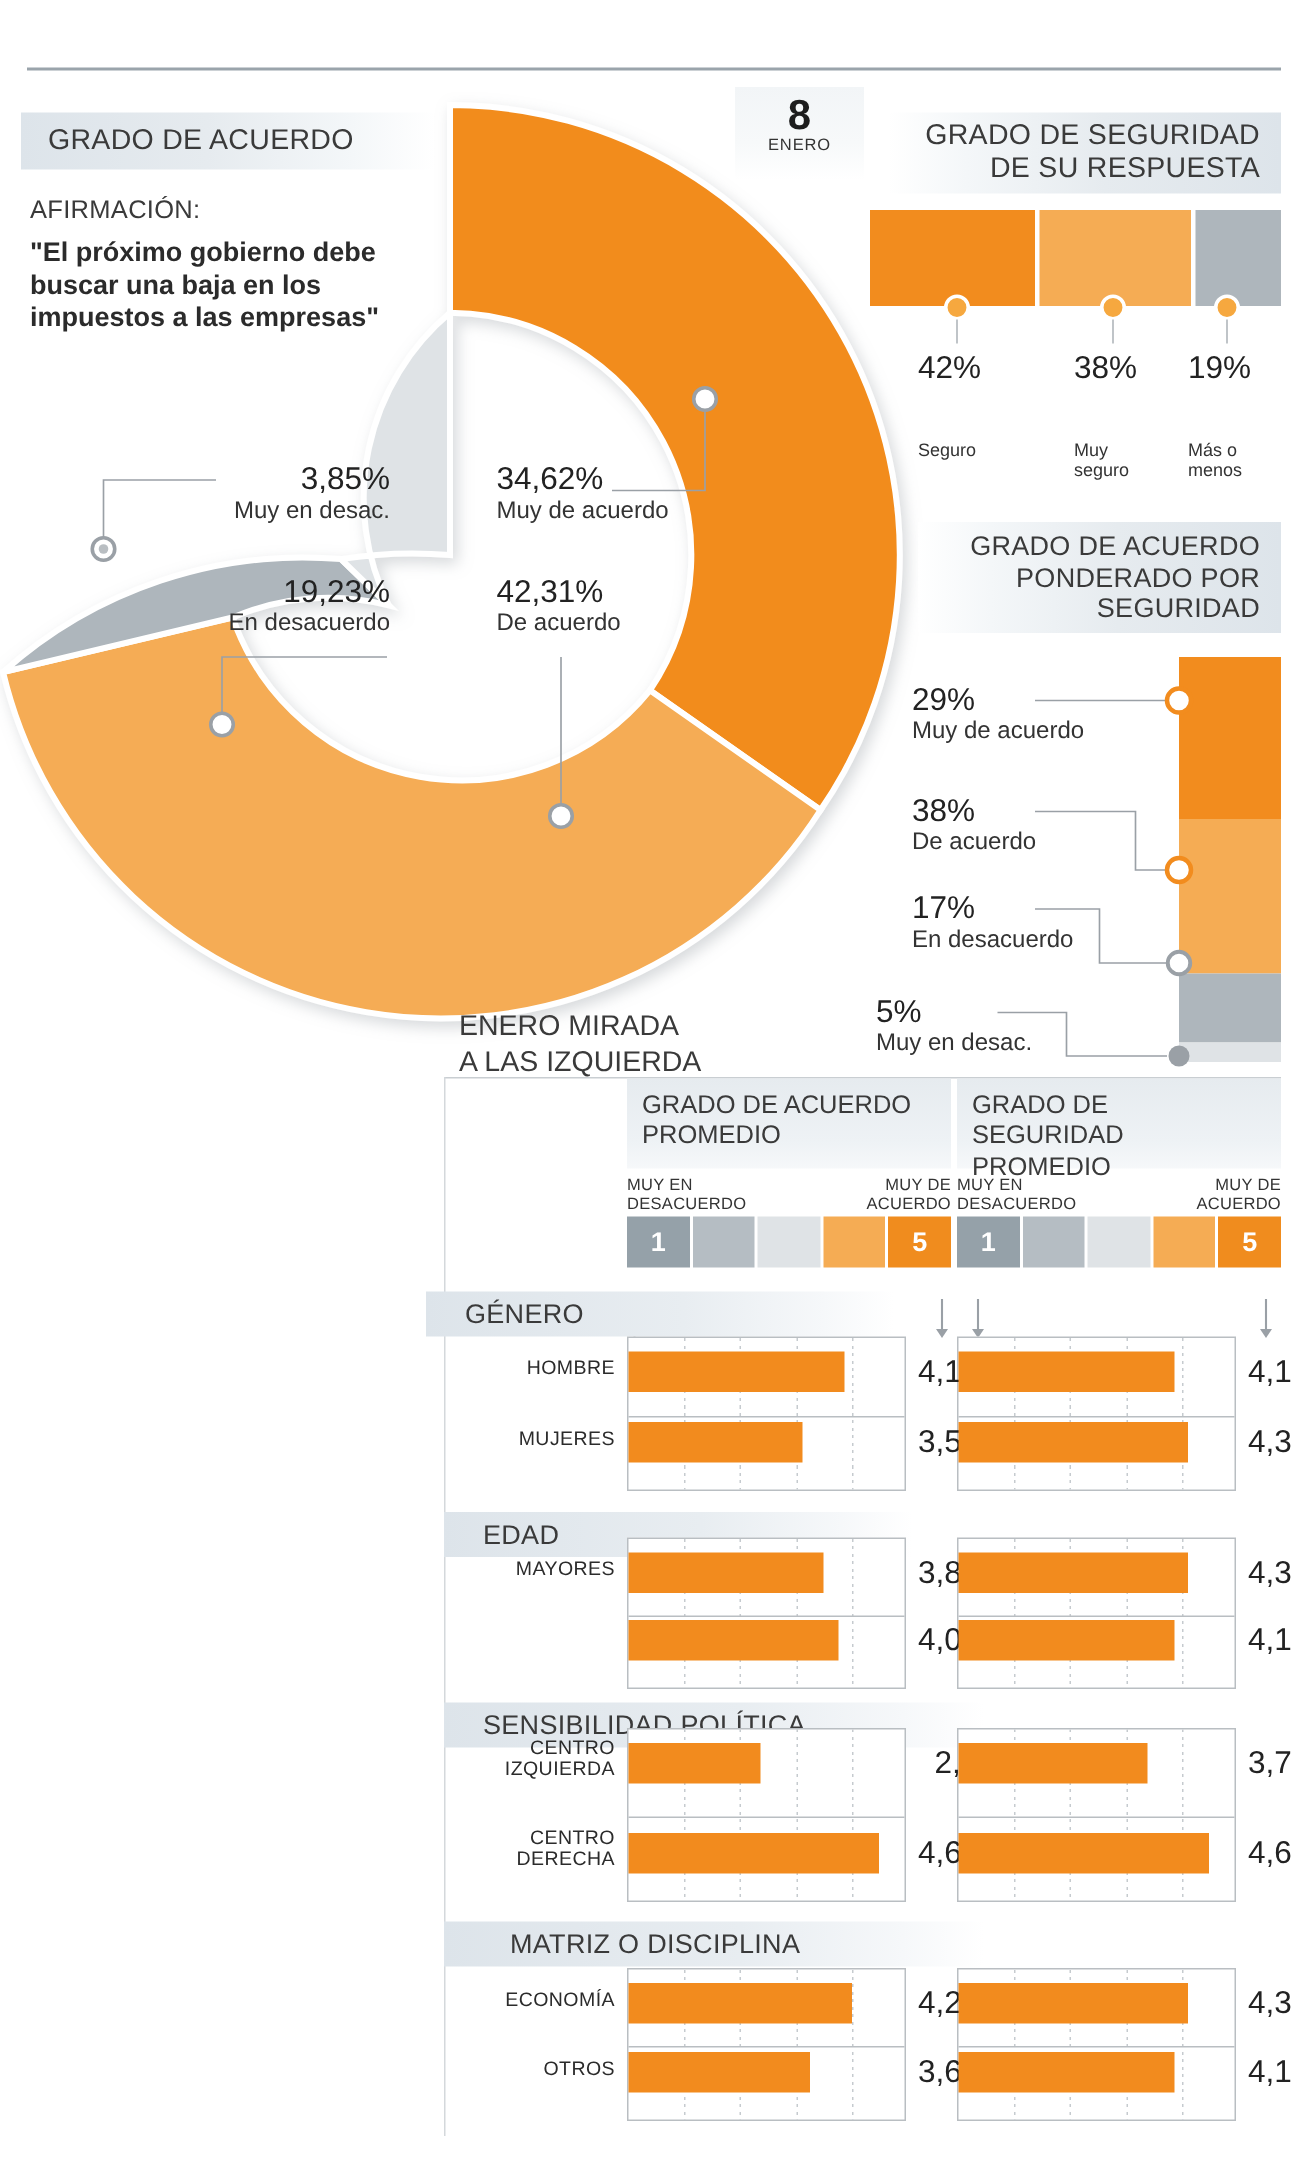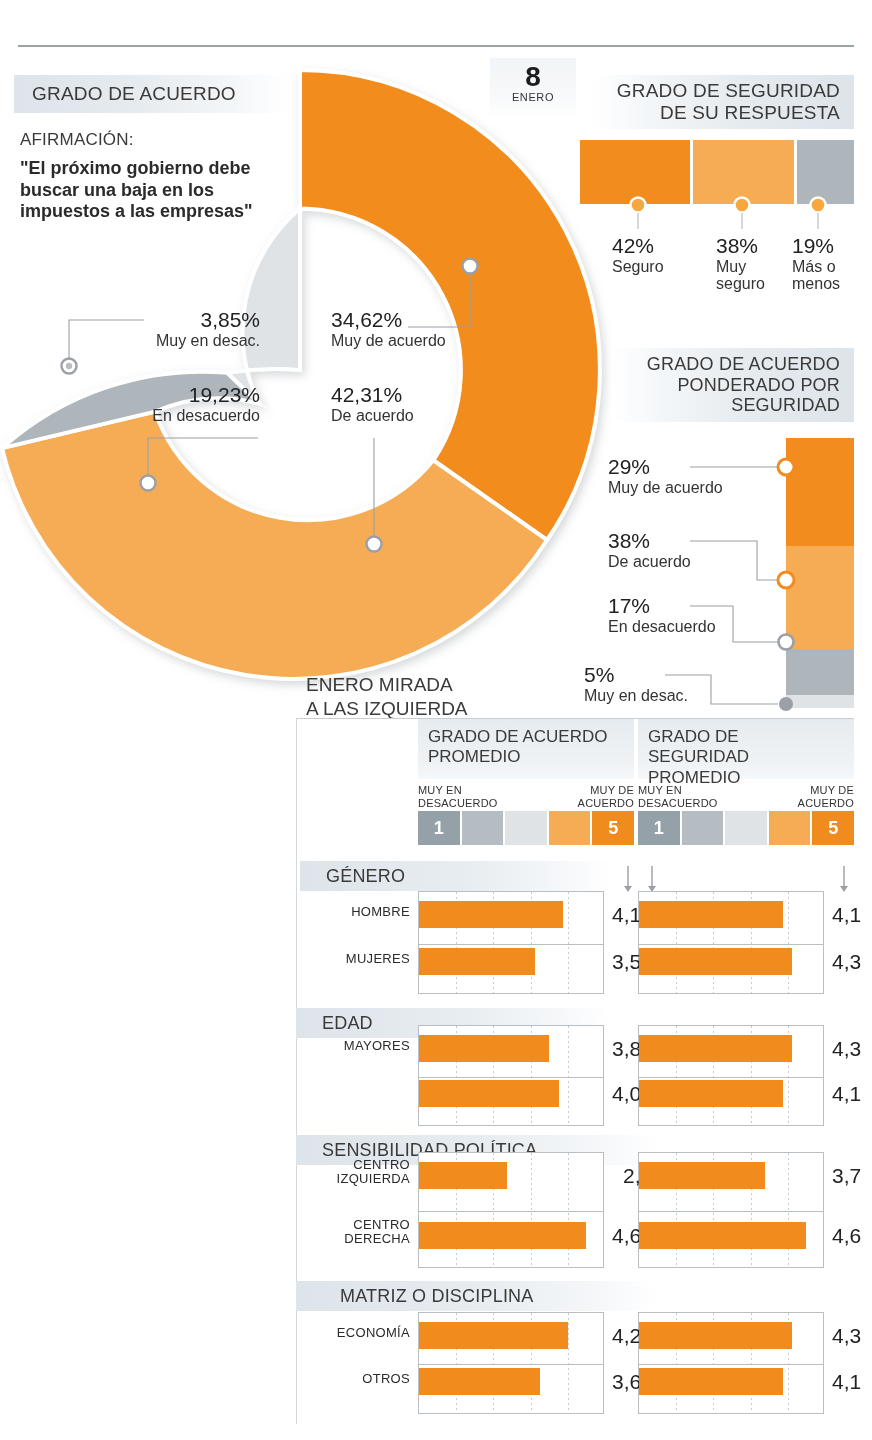--- a/index.html
+++ b/index.html
@@ -68,21 +68,21 @@
   .cal { position: absolute; line-height: 1.12; }
   .cal .pct { font-size: 21px; color: #222; font-weight: 400; }
   .cal .lbl { font-size: 16px; color: #333; }
   .cal.ra { text-align: right; }
 
   
   .seg-bars { position: absolute; left: 580px; top: 140px; width: 274px; height: 64px; }
   .seg-seg { position: absolute; top: 0; height: 64px; }
   .seg-lab { position: absolute; line-height: 1.12; }
   .seg-lab .pct { font-size: 21px; color: #222; }
-  .seg-lab .lbl { font-size: 16px; color: #333; }
+  .seg-lab .lbl { font-size: 12px; color: #333; margin-top: 36px; }
 
   
   .pond-bar { position: absolute; left: 786px; top: 438px; width: 68px; height: 270px; }
   .pond-seg { position: absolute; left: 0; width: 68px; }
 
   
   .om-title {
     position: absolute; left: 306px; top: 673px;
     font-size: 19px; color: #3a3a3a; line-height: 1.25;
   }
@@ -362,21 +362,21 @@
       <line x1="628" y1="866" x2="628" y2="890"></line>
         <path d="M624 886 L628 892 L632 886" fill="#9aa0a6" stroke="none"></path>
       <line x1="652" y1="866" x2="652" y2="890"></line>
         <path d="M648 886 L652 892 L656 886" fill="#9aa0a6" stroke="none"></path>
       <line x1="844" y1="866" x2="844" y2="890"></line>
         <path d="M840 886 L844 892 L848 886" fill="#9aa0a6" stroke="none"></path>
     </g>
   </svg>
 
   <div id="table-groups">
-      <div class="band" style="left: 300px; top: 861px; width: 312px;">
+      <div class="band" style="left: 284px; top: 861px; width: 312px;">
         <span>GÉNERO</span>
       </div>
       <div class="chartbox" style="left: 418px; top: 891px; width: 186px; height: 103px;">
         <div class="grid-v" style="left: 37px;"></div>
         <div class="grid-v" style="left: 74px;"></div>
         <div class="grid-v" style="left: 112px;"></div>
         <div class="grid-v" style="left: 149px;"></div>
         <div class="rowsep" style="left: 0px; right: 0px; top: 52px;"></div>
       </div>
       <div class="chartbox" style="left: 638px; top: 891px; width: 186px; height: 103px;">

